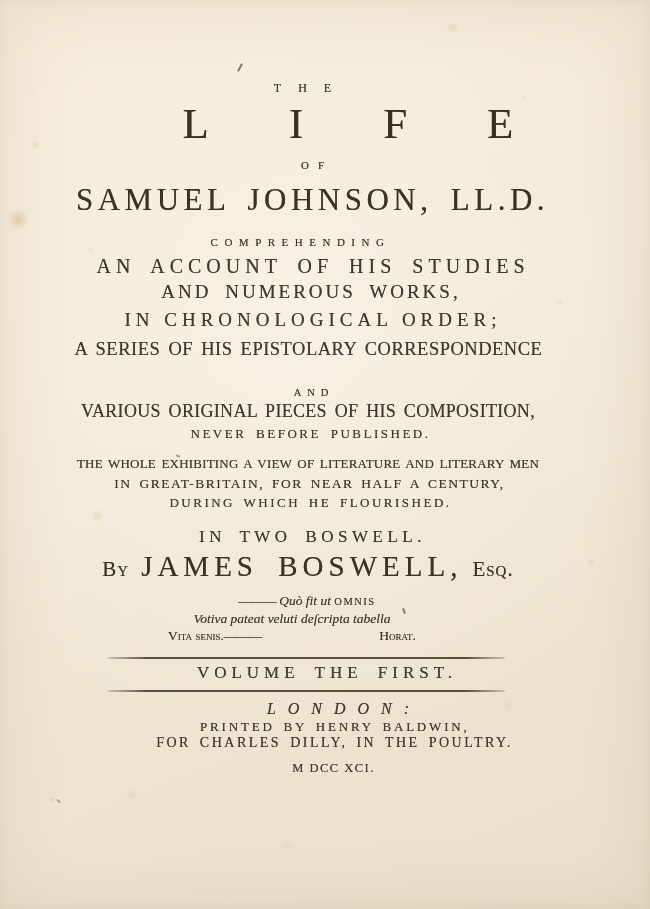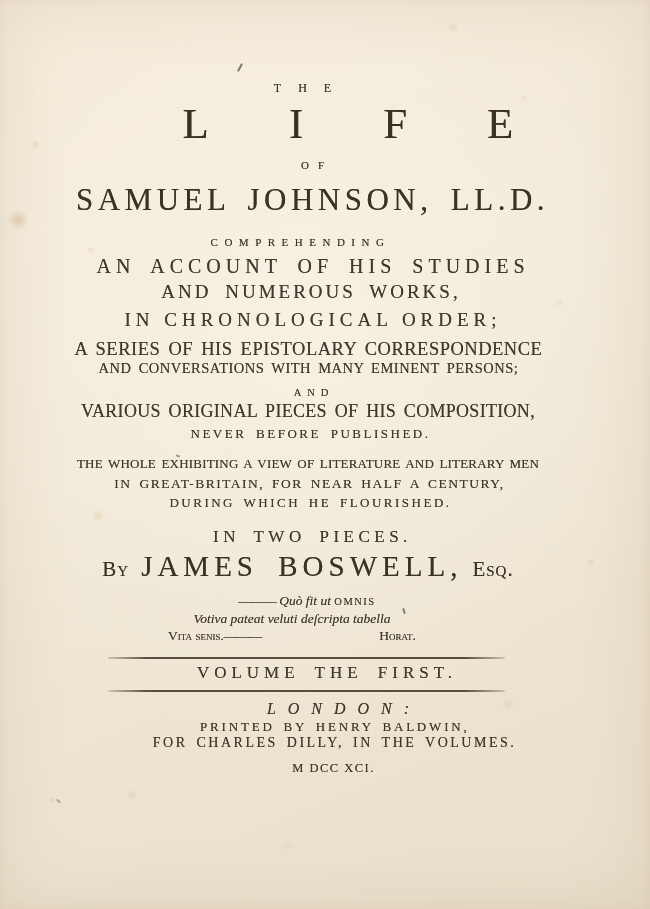--- a/index.html
+++ b/index.html
@@ -97,30 +97,29 @@
   <div class="ln l-the">THE</div>
   <div class="ln l-life">LIFE</div>
   <div class="ln l-of">OF</div>
   <div class="ln l-subject">SAMUEL JOHNSON, LL.D.</div>
 
   <div class="ln l-compr">COMPREHENDING</div>
   <div class="ln l-c1">AN ACCOUNT OF HIS STUDIES</div>
   <div class="ln l-c2">AND NUMEROUS WORKS,</div>
   <div class="ln l-c3">IN CHRONOLOGICAL ORDER;</div>
   <div class="ln l-c4">A SERIES OF HIS EPISTOLARY CORRESPONDENCE</div>
-  <div class="ln l-c5">AND CONVERSATIONS WITH MANY EMINENT PERSONS;</div>
   <div class="ln l-and">AND</div>
   <div class="ln l-c6">VARIOUS ORIGINAL PIECES OF HIS COMPOSITION,</div>
   <div class="ln l-c7">NEVER BEFORE PUBLISHED.</div>
 
   <div class="ln l-s1">THE WHOLE EXHIBITING A VIEW OF LITERATURE AND LITERARY MEN</div>
   <div class="ln l-s2">IN GREAT-BRITAIN, FOR NEAR HALF A CENTURY,</div>
   <div class="ln l-s3">DURING WHICH HE FLOURISHED.</div>
 
-  <div class="ln l-vols">IN TWO PIECES.</div>
+  <div class="ln l-vols">IN TWO BOSWELL.</div>
   <div class="ln l-byline">
     <span class="by">By</span><span class="bname">JAMES BOSWELL,</span><span class="esq">Esq.</span>
   </div>
 
   <div class="epigraph">
     <div class="ep1">
       <span class="dash">———</span>
       <span class="it">Quò fit ut</span>
       <span class="caps-small">OMNIS</span>
     </div>
@@ -131,17 +130,17 @@
     </div>
   </div>
 
   <div class="rule rule-1"></div>
   <div class="ln l-banner">VOLUME THE FIRST.</div>
   <div class="rule rule-2"></div>
 
   <div class="imprint">
     <div class="ln l-city">LONDON:</div>
     <div class="ln l-printer">PRINTED BY HENRY BALDWIN,</div>
-    <div class="ln l-seller">FOR CHARLES DILLY, IN THE VOLUMES.</div>
+    <div class="ln l-seller">FOR CHARLES DILLY, IN THE POULTRY.</div>
     <div class="ln l-year">M DCC XCI.</div>
   </div>
 
 </div>
 
 </body></html>

